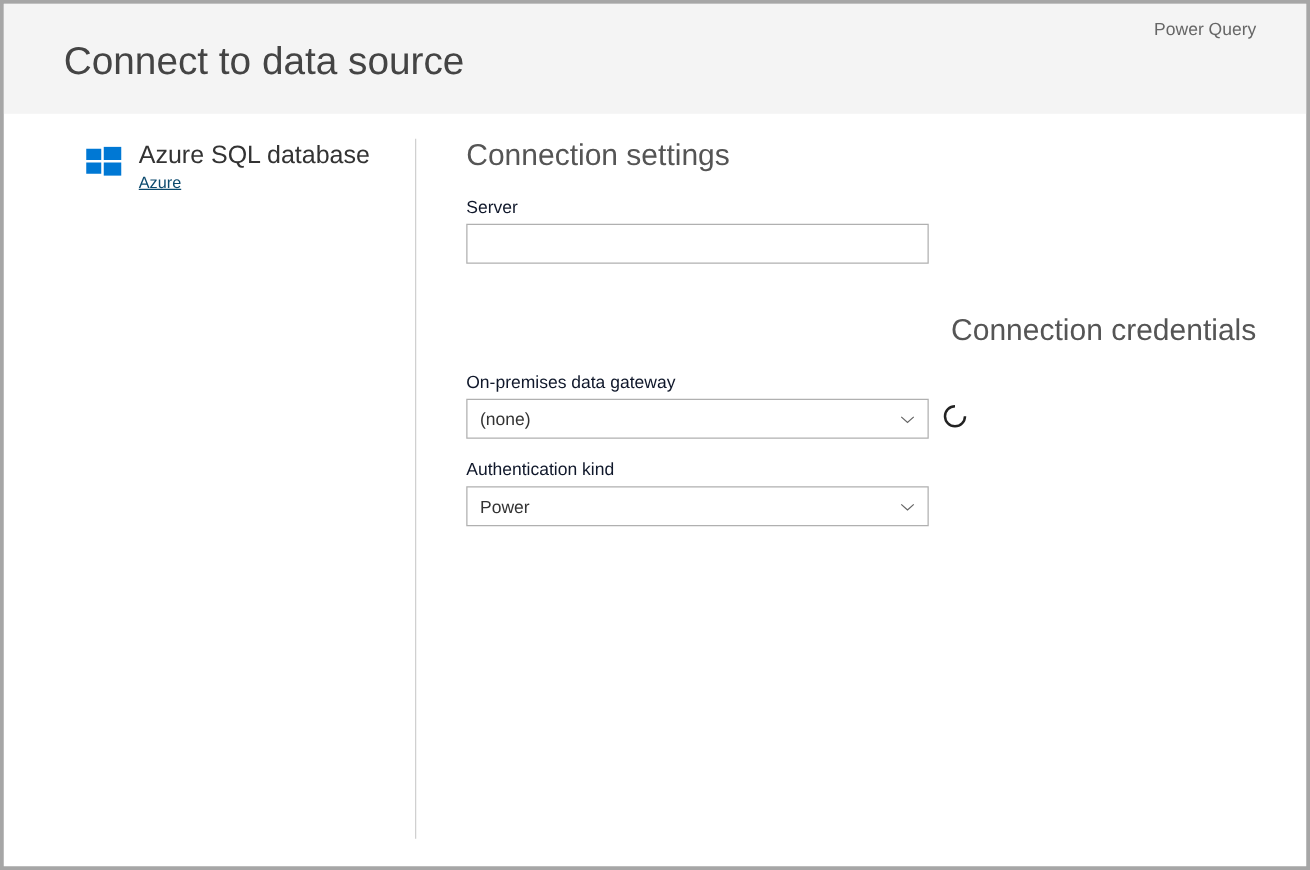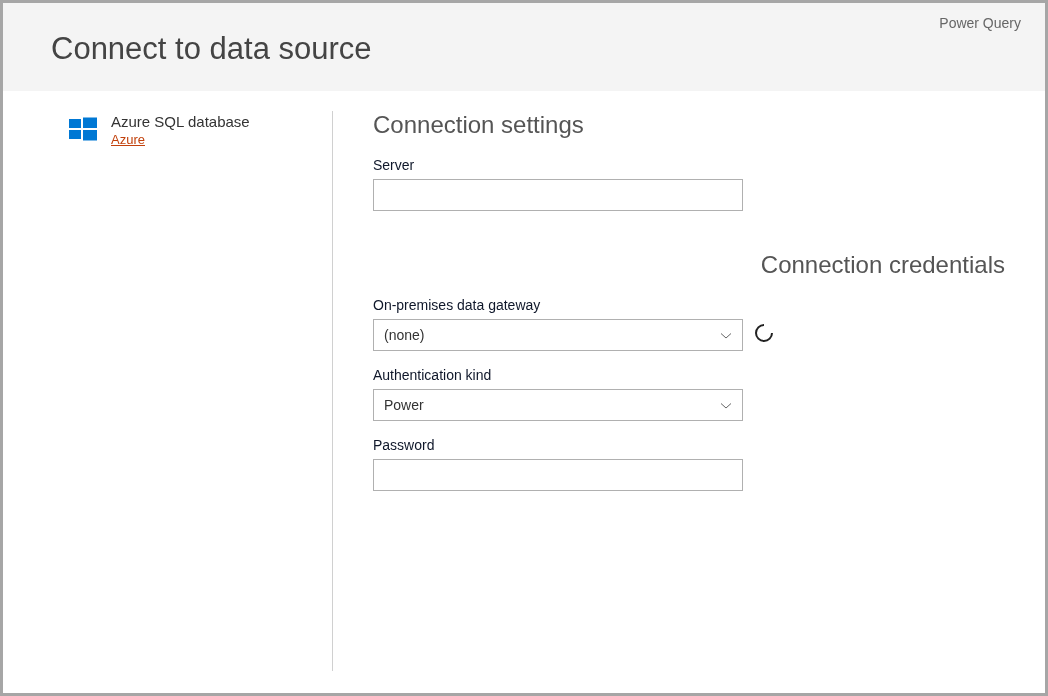--- a/index.html
+++ b/index.html
@@ -18,39 +18,39 @@
       position: relative;
     }
     .header-title {
       font-size: 31px;
       font-weight: 300;
       color: #444;
     }
     .header-product {
       position: absolute;
       top: 12px;
-      right: 24px;
+      right: 40px;
       font-size: 14px;
       color: #666;
     }
     .content {
       display: flex;
       padding: 20px 0 0 0;
     }
     .sidebar {
       width: 330px;
       padding: 0 24px 0 64px;
       border-right: 1px solid #d0d0d0;
       min-height: 560px;
     }
     .source-item { display: flex; align-items: flex-start; gap: 12px; margin-top: 2px; }
     .source-icon { width: 32px; height: 32px; flex-shrink: 0; }
     .source-labels { display: flex; flex-direction: column; }
-    .source-name { font-size: 15px; color: #333; text-align: center; }
-    .source-sub { font-size: 13px; color: #c2410c; margin-top: 2px; text-decoration: underline; }
+    .source-name { font-size: 20px; color: #333; text-align: center; }
+    .source-sub { font-size: 13px; color: #0c4a6e; margin-top: 2px; text-decoration: underline; }
     .main {
       flex: 1;
       padding: 0 40px 0 40px;
     }
     .section-title {
       font-size: 24px;
       font-weight: 300;
       color: #555;
       margin-bottom: 18px;
     }
@@ -164,18 +164,14 @@
         <span>Power</span>
         <span class="chevron">
           <svg viewBox="0 0 12 12" width="12" height="12">
               <path d="M1 3.5 L6 8 L11 3.5" stroke="#666" stroke-width="1" fill="none"></path>
             </svg>
         </span>
       </div>
     </div>
 
 
-    <div class="field">
-      <label class="field-label">Password</label>
-      <input type="password" class="text-input" value="" style="">
-    </div>
   </div>
 </div>
 
 </body></html>

